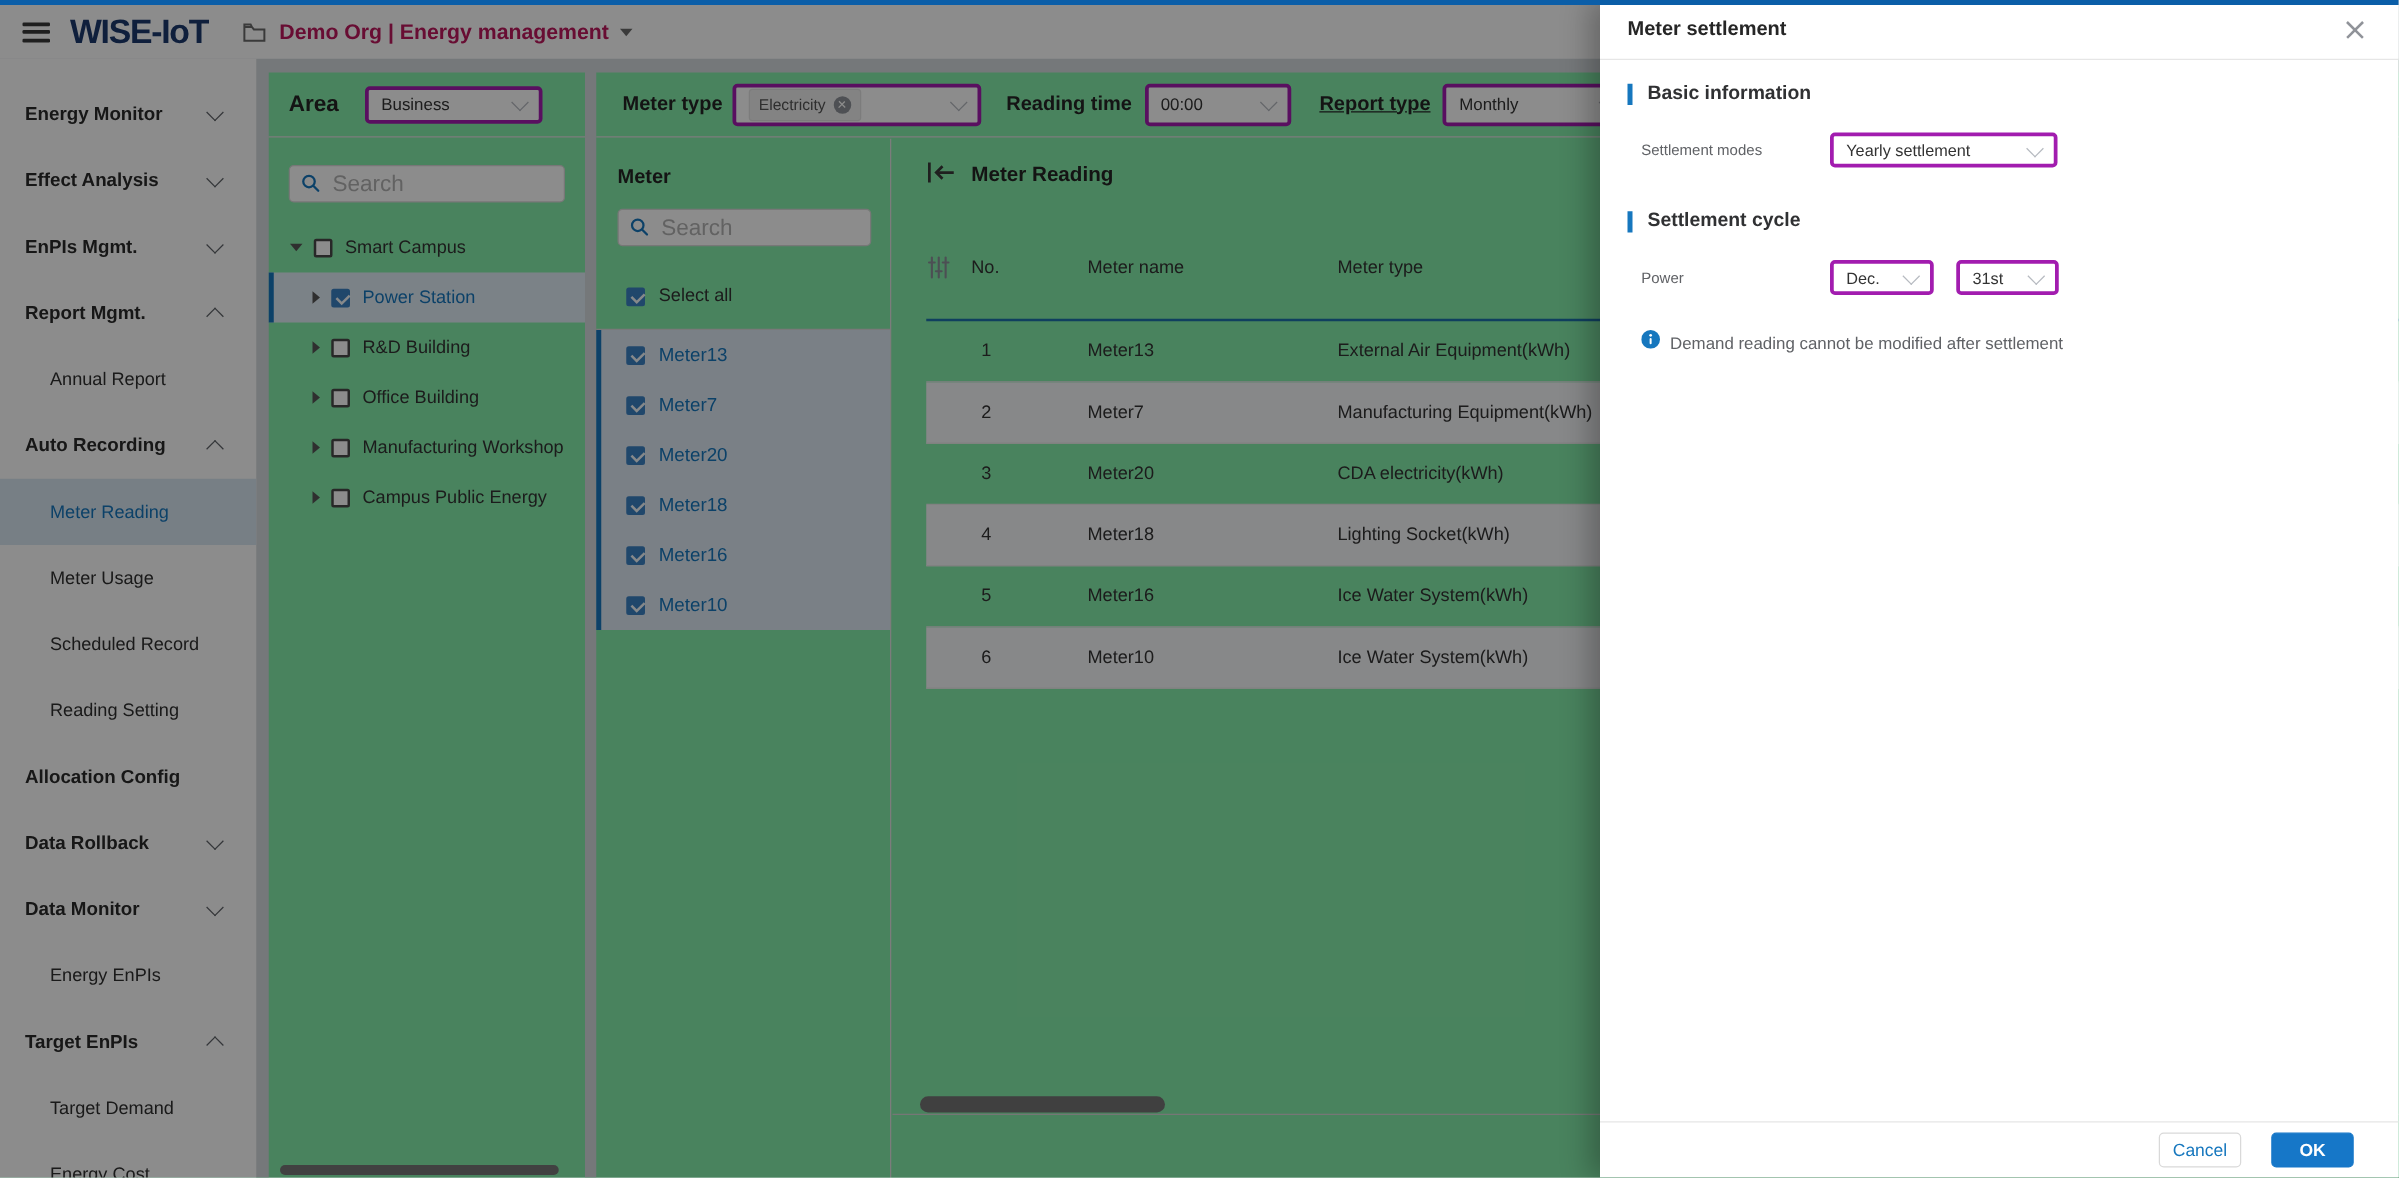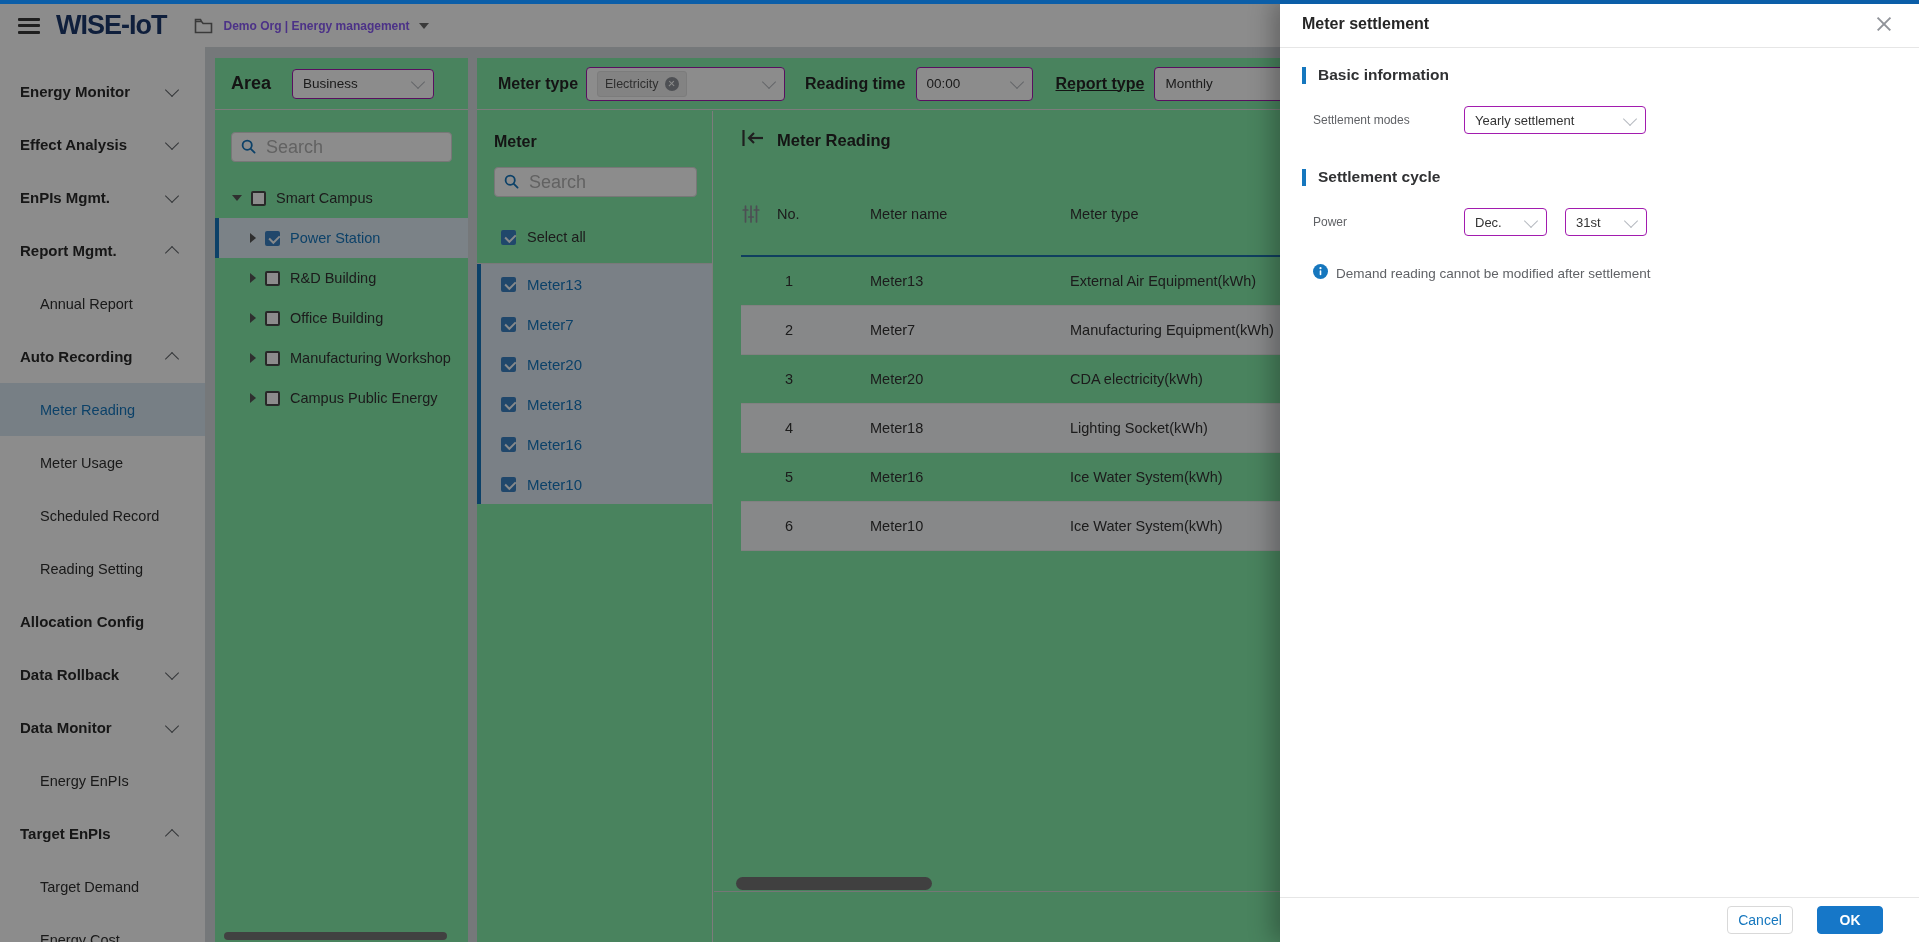--- a/index.html
+++ b/index.html
@@ -10,36 +10,36 @@
     -webkit-font-smoothing:antialiased;
   }
   
   .topstrip{position:absolute;left:0;top:0;width:1919px;height:4px;background:#0b5ea8;z-index:30;}
   
   .header{position:absolute;left:0;top:4px;width:1919px;height:43px;background:#fff;display:flex;align-items:center;z-index:1;}
   .hamburger{margin-left:18px;width:22px;height:16px;display:flex;flex-direction:column;justify-content:space-between;cursor:pointer;}
   .hamburger span{display:block;height:3px;background:#3a3a3a;border-radius:1px;}
   .logo{margin-left:16px;font-size:27px;font-weight:700;letter-spacing:-1px;color:#1c3a6e;}
   .folder-ic{margin-left:28px;display:flex;align-items:center;}
-  .org-label{margin-left:10px;font-size:12px;font-weight:700;color:#8b5cf6;}
+  .org-label{margin-left:10px;font-size:17px;font-weight:700;color:#be185d;}
   .org-caret{margin-left:9px;width:0;height:0;border-left:5px solid transparent;border-right:5px solid transparent;border-top:6px solid #6b6b6b;}
   
   .sidebar{position:absolute;left:0;top:47px;bottom:0;width:205px;background:#fff;padding-top:18px;box-sizing:border-box;}
   .side-item{height:53px;display:flex;align-items:center;padding:0 28px 0 20px;box-sizing:border-box;cursor:pointer;font-size:15px;font-weight:700;color:#2b2b2b;white-space:nowrap;overflow:hidden;}
   .side-item.sub{padding-left:40px;font-weight:400;font-size:14.5px;color:#303030;}
   .side-item.active{background:#d9e8f3;color:#1677be;}
   .chev{width:9px;height:9px;border-right:1.7px solid #5f6368;border-bottom:1.7px solid #5f6368;transform:rotate(45deg);margin-left:auto;margin-top:-4px;flex:none;}
   .chev.up{transform:rotate(-135deg);margin-top:4px;}
   
   .card{background:#86efac;position:absolute;box-sizing:border-box;}
   .search-wrap{position:relative;}
   .search-wrap input{width:100%;height:30px;box-sizing:border-box;border:1px solid #d9d9d9;border-radius:4px;padding:0 8px 0 34px;font-size:18px;color:#333;outline:none;background:#fff;font-family:"Liberation Sans",sans-serif;}
   .search-wrap input::placeholder{color:#b3b3b3;}
   .search-ic{position:absolute;left:10px;top:7px;}
-  .selectbox{height:30px;border:1px solid #a21caf;border-radius:4px;background:#fff;display:flex;align-items:center;padding:0 10px;box-sizing:border-box;font-size:13.5px;color:#333;cursor:pointer;white-space:nowrap;}
+  .selectbox{height:30px;border:3px solid #a21caf;border-radius:4px;background:#fff;display:flex;align-items:center;padding:0 10px;box-sizing:border-box;font-size:13.5px;color:#333;cursor:pointer;white-space:nowrap;}
   .selectbox .chev{margin-left:auto;border-color:#b6bac0;margin-top:-3px;}
   .cb{width:15px;height:15px;border:2px solid #4a4a4a;border-radius:2px;background:#fff;box-sizing:border-box;flex:none;position:relative;cursor:pointer;}
   .cb.checked{background:#3b82c4;border-color:#3b82c4;}
   .cb.checked::after{content:"";position:absolute;left:3.5px;top:0.5px;width:4.5px;height:8px;border:solid rgba(255,255,255,.95);border-width:0 2px 2px 0;transform:rotate(45deg);}
   .caret-down{width:0;height:0;border-left:5px solid transparent;border-right:5px solid transparent;border-top:6px solid #565656;flex:none;}
   .caret-right{width:0;height:0;border-top:5px solid transparent;border-bottom:5px solid transparent;border-left:6px solid #565656;flex:none;}
   
   .area-card{left:215px;top:58px;bottom:0;width:253px;}
   .area-head{height:52px;display:flex;align-items:center;padding:0 16px;border-bottom:1px solid #e2e2e2;box-sizing:border-box;}
   .area-title{font-size:18px;font-weight:700;color:#262626;}

